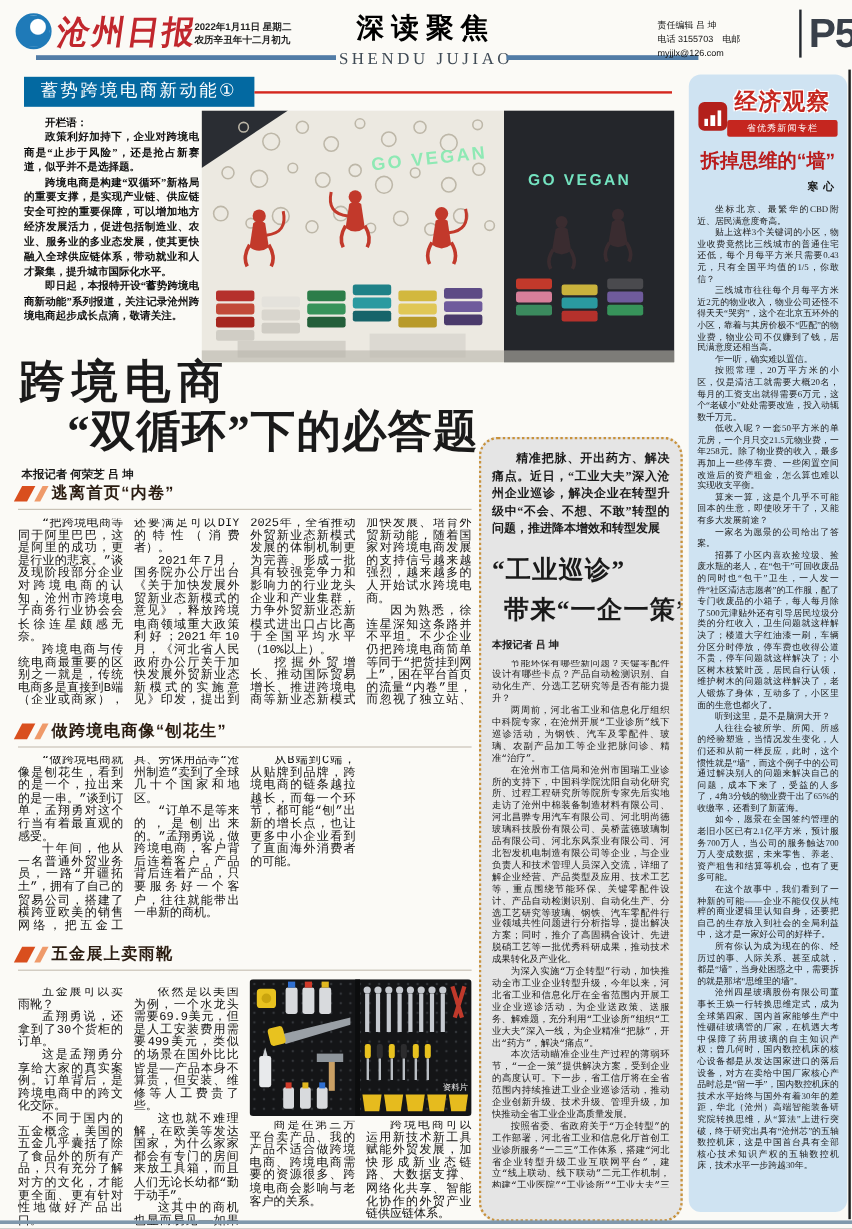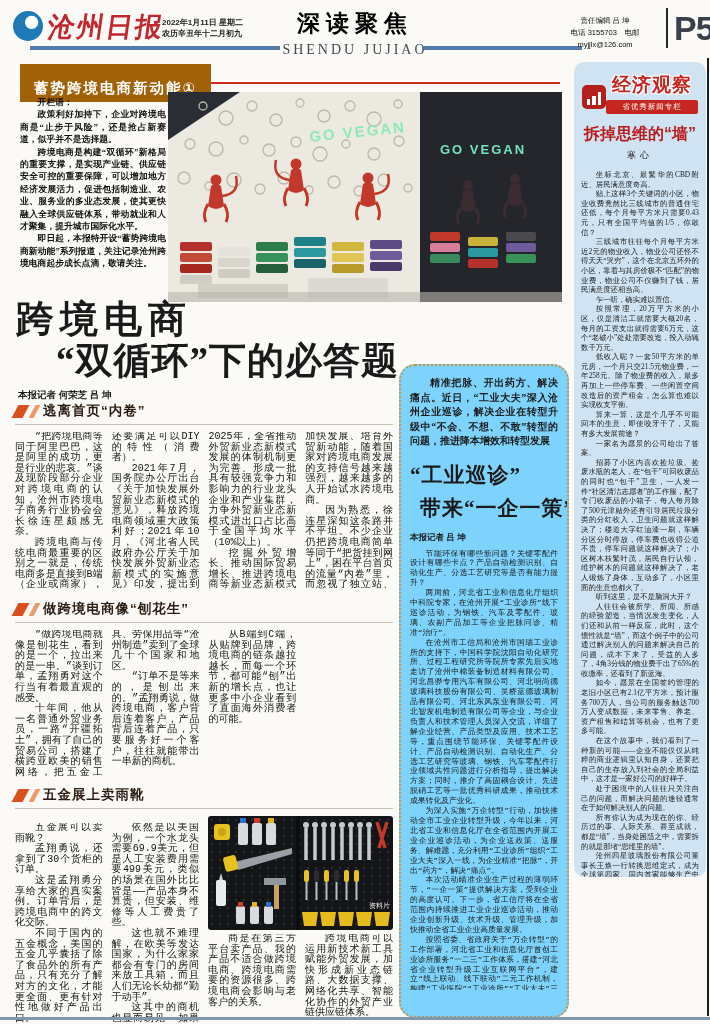--- a/index.html
+++ b/index.html
@@ -11,26 +11,26 @@
     border:2px solid #1f7ab8;box-sizing:border-box;}
   .paper-name{position:absolute;left:48px;top:9px;font-family:"Liberation Serif","DejaVu Serif",serif;
     font-weight:900;color:#c1272d;font-size:27px;letter-spacing:2px;transform:skewX(-8deg);}
   .date-block{position:absolute;left:162px;top:17px;font-size:8px;line-height:11px;font-weight:700;color:#222;}
   .center-head{position:absolute;left:270px;top:8px;width:170px;text-align:center;}
   .section-title{font-size:23px;font-weight:900;letter-spacing:6px;color:#000;}
   .section-pinyin{font-size:14px;letter-spacing:3px;color:#3f4a55;margin-top:3px;font-family:"Liberation Serif",serif;}
   .bar{position:absolute;top:46px;height:4px;background:#517ca6;}
   .bar-left{left:30px;width:250px;}
   .bar-right{left:422px;width:160px;}
-  .editor-block{position:absolute;left:548px;top:15px;width:114px;text-align:center;font-size:7.5px;line-height:12px;color:#111;}
+  .editor-block{position:absolute;left:548px;top:15px;width:114px;text-align:left;font-size:7.5px;line-height:12px;color:#111;}
   .page-num{position:absolute;left:666px;top:8px;height:40px;line-height:40px;border-left:2px solid #23282e;
     padding-left:6px;font-size:34px;font-weight:900;color:#39404a;letter-spacing:-1px;}
   
   .series-row{position:absolute;left:20px;top:64px;width:540px;display:flex;align-items:center;}
-  .series-banner{background:#a16207;color:#fff;font-weight:700;font-size:14.5px;padding:15px 14px 4px;letter-spacing:2px;white-space:nowrap;}
+  .series-banner{background:#0369a1;color:#fff;font-weight:400;font-size:14.5px;padding:2px 14px 4px;letter-spacing:2px;white-space:nowrap;}
   .series-line{flex:1;height:2px;background:#d4281f;}
   
   .intro{position:absolute;left:20px;top:96px;width:146px;height:238px;overflow:hidden;
     font-family:"Liberation Serif","DejaVu Serif",serif;font-size:8.8px;line-height:12.4px;
     font-weight:600;text-align:justify;color:#111;}
   .intro p{margin:0;text-indent:2em;}
   .intro-label{font-weight:800;text-indent:2em;margin:0;}
   
   .photo1{position:absolute;left:168px;top:92px;width:394px;height:210px;}
   .photo1 svg{display:block;}
@@ -52,42 +52,42 @@
   .cols4{column-count:4;}
   .sec1-body{height:160px;}
   .sec2-body{height:150px;}
   .sec3-cols{display:flex;gap:9px;margin-top:7px;}
   .sec3-left{width:184px;height:206px;column-count:2;}
   .sec3-right{width:185px;}
   .sec3-right-text{width:185px;height:86px;column-count:2;margin-top:4px;}
   .pegboard{width:185px;height:114px;}
   
   .boxed{position:absolute;left:399px;top:364px;width:170px;height:654px;border:2px dotted #c8923c;
-    border-radius:16px;padding:10px 9px;box-sizing:border-box;background:#7dd3fc;overflow:hidden;}
+    border-radius:16px;padding:10px 9px;box-sizing:border-box;background:#e5e5e5;overflow:hidden;}
   .box-lead{font-family:"Liberation Serif",serif;font-weight:700;font-size:10px;line-height:14.5px;text-indent:2em;text-align:justify;}
   .box-title{font-family:"Liberation Serif",serif;font-size:21px;font-weight:900;letter-spacing:1px;margin-top:12px;white-space:nowrap;}
   .box-title2{margin-left:10px;margin-top:5px;}
   .box-byline{font-size:8.5px;font-weight:700;margin:10px 0 6px;}
   .box-body{font-family:"Liberation Serif",serif;font-size:7.8px;line-height:9.9px;text-align:justify;overflow:hidden;height:440px;}
   .box-body p{margin:0;text-indent:2em;font-family:Liberation Mono, monospace;}
   
-  .sidebar{position:absolute;left:574px;top:62px;width:132px;height:815px;background:#cfe3f2;
+  .sidebar{position:absolute;left:574px;top:62px;width:132px;height:948px;background:#cfe3f2;
     border-radius:10px;padding:8px 7px;box-sizing:border-box;overflow:hidden;}
   .econ-logo{position:relative;margin:2px auto 4px;width:116px;min-height:42px;}
   .econ-icon{position:absolute;left:0;top:13px;width:24px;height:24px;background:#b3201b;border-radius:5px;
     display:flex;align-items:flex-end;justify-content:center;gap:2px;padding:4px 4px;box-sizing:border-box;}
   .econ-icon i{display:block;width:3.5px;background:#fff;}
   .econ-icon .b1{height:6px;} .econ-icon .b2{height:9px;} .econ-icon .b3{height:13px;}
   .econ-text{margin-left:24px;}
   .econ-title{text-align:center;font-size:19px;font-weight:900;color:#c5261f;letter-spacing:1px;
     text-shadow:1px 1px 0 #fff,-1px -1px 0 #fff,1px -1px 0 #fff,-1px 1px 0 #fff;}
   .econ-sub{background:#c5261f;color:#fff;font-size:7.5px;text-align:center;border-radius:2px;
     padding:2px 0;letter-spacing:1px;margin-top:2px;}
   .essay-title{text-align:center;font-size:16px;font-weight:900;margin:10px 0 4px;color:#b91c1c;}
-  .essay-author{text-align:center;font-size:9px;letter-spacing:4px;margin-bottom:8px;font-weight:400;}
+  .essay-author{text-align:right;font-size:9px;letter-spacing:4px;margin-bottom:8px;font-weight:700;}
   .essay-body{font-family:"Liberation Serif","DejaVu Serif",serif;font-size:7.4px;line-height:9.6px;
     text-align:justify;color:#222;overflow:hidden;height:830px;}
   .essay-body p{margin:0;text-indent:2em;}
   
   .right-rule{position:absolute;left:707px;top:58px;height:958px;width:2px;background:#1c1c1c;}
   .bottom-rule{position:absolute;left:0;top:1017px;width:710px;height:3px;background:#7f98ac;}
 </style>
 </head>
 <body>
 
@@ -402,21 +402,20 @@
         <p>乍一听，确实难以置信。</p>
         <p>按照常理，20万平方米的小区，仅是清洁工就需要大概20名，每月的工资支出就得需要6万元，这个“老破小”处处需要改造，投入动辄数千万元。</p>
         <p>低收入呢？一套50平方米的单元房，一个月只交21.5元物业费，一年258元。除了物业费的收入，最多再加上一些停车费、一些闲置空间改造后的资产租金，怎么算也难以实现收支平衡。</p>
         <p>算来一算，这是个几乎不可能回本的生意，即使咬牙干了，又能有多大发展前途？</p>
         <p>一家名为愿景的公司给出了答案。</p>
         <p>招募了小区内喜欢捡垃圾、捡废水瓶的老人，在“包干”可回收废品的同时也“包干”卫生，一人发一件“社区清洁志愿者”的工作服，配了专门收废品的小箱子，每人每月除了500元津贴外还有引导居民垃圾分类的分红收入，卫生问题就这样解决了；楼道大字红油漆一刷，车辆分区分时停放，停车费也收得公道不贵，停车问题就这样解决了；小区树木枝繁叶茂，居民自行认领，维护树木的问题就这样解决了，老人锻炼了身体，互动多了，小区里面的生意也都火了。</p>
         <p>听到这里，是不是脑洞大开？</p>
         <p>人往往会被所学、所闻、所感的经验塑造，当情况发生变化，人们还和从前一样反应，此时，这个惯性就是“墙”，而这个例子中的公司通过解决别人的问题来解决自己的问题，成本下来了，受益的人多了，4角3分钱的物业费干出了65%的收缴率，还看到了新蓝海。</p>
         <p>如今，愿景在全国签约管理的老旧小区已有2.1亿平方米，预计服务700万人，当公司的服务触达700万人变成数据，未来零售、养老、资产租售和结算等机会，也有了更多可能。</p>
         <p>在这个故事中，我们看到了一种新的可能——企业不能仅仅从纯粹的商业逻辑里认知自身，还要把自己的生存放入到社会的全局利益中，这才是一家好公司的好样子。</p>
-        <p>处于困境中的人往往只关注自己的问题，而解决问题的途径通常在于如何解决别人的问题。</p>
         <p>所有你认为成为现在的你、经历过的事、人际关系、甚至成就，都是“墙”，当身处困惑之中，需要拆的就是那堵“思维里的墙”。</p>
         <p>沧州四星玻璃股份有限公司董事长王焕一行转换思维定式，成为全球第四家、国内首家能够生产中性硼硅玻璃管的厂家，在机遇大考中保障了药用玻璃的自主知识产权；曾几何时，国内数控机床的核心设备都是从发达国家进口的落后设备，对方在卖给中国厂家核心产品时总是“留一手”，国内数控机床的技术水平始终与国外有着30年的差距，华北（沧州）高端智能装备研究院转换思维，从“算法”上进行突破，终于研究出具有“沧州芯”的五轴数控机床，这是中国首台具有全部核心技术知识产权的五轴数控机床，技术水平一步跨越30年。</p>
       </div>
   </div>
 
   <div class="right-rule"></div>
   <div class="bottom-rule"></div>
 </div>
 
 </body></html>

